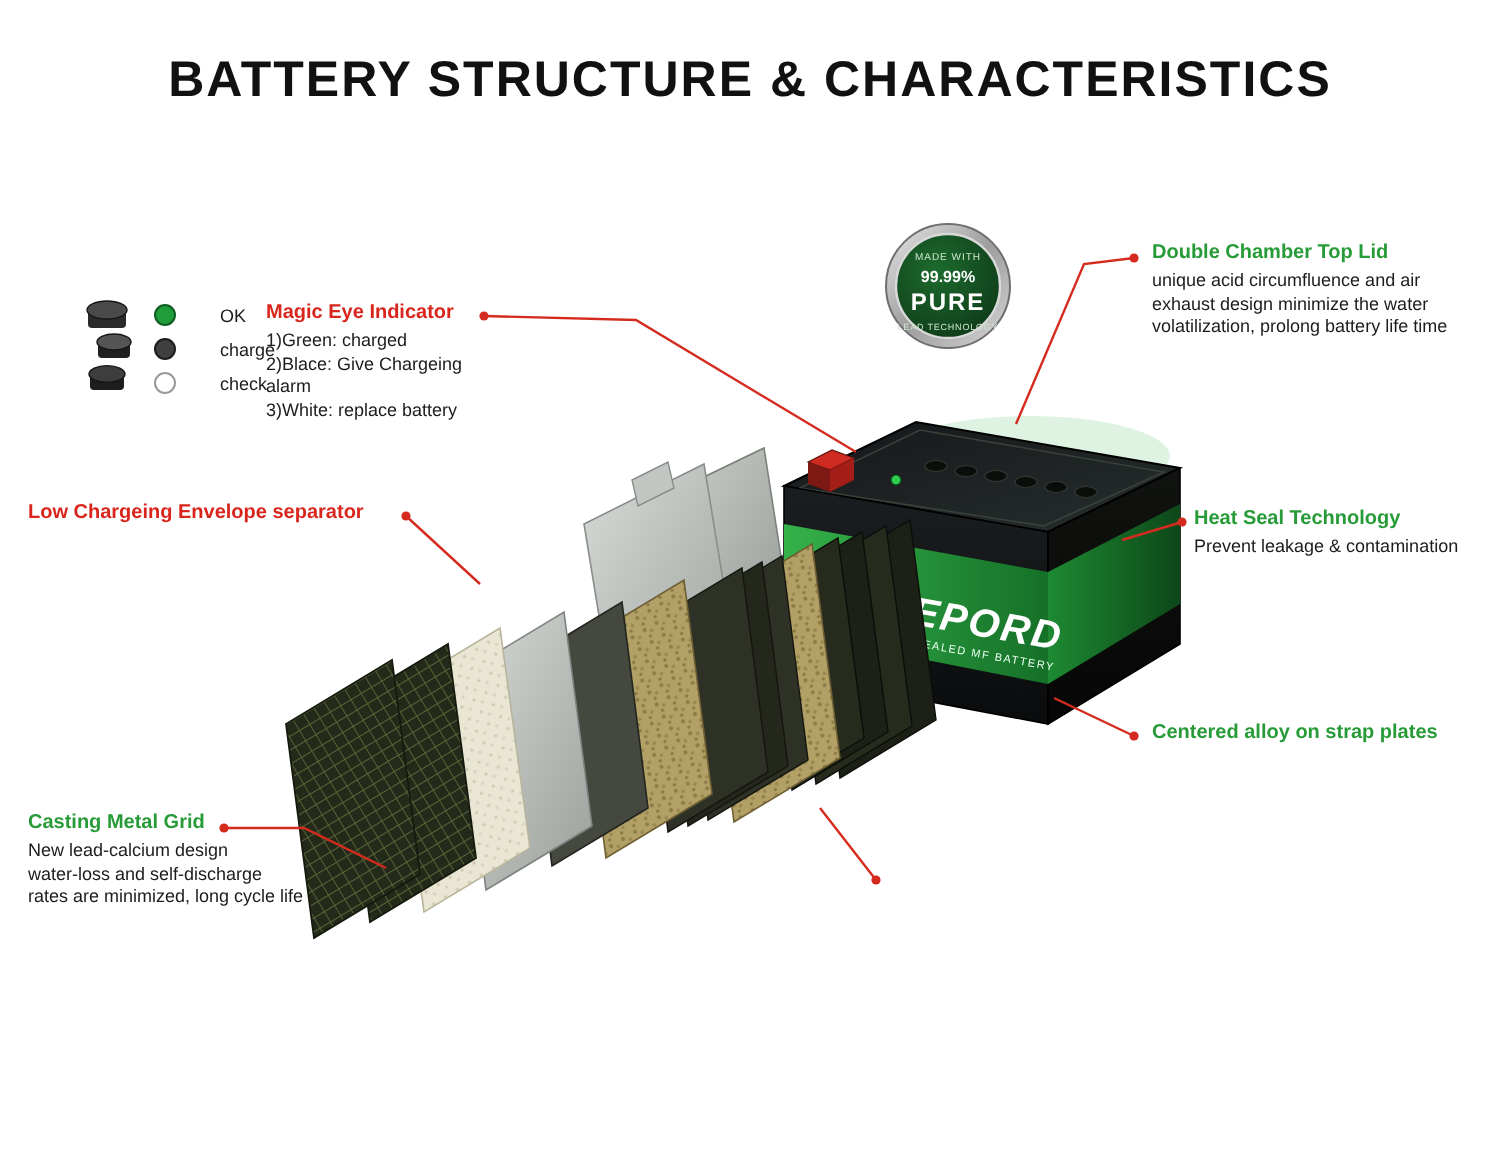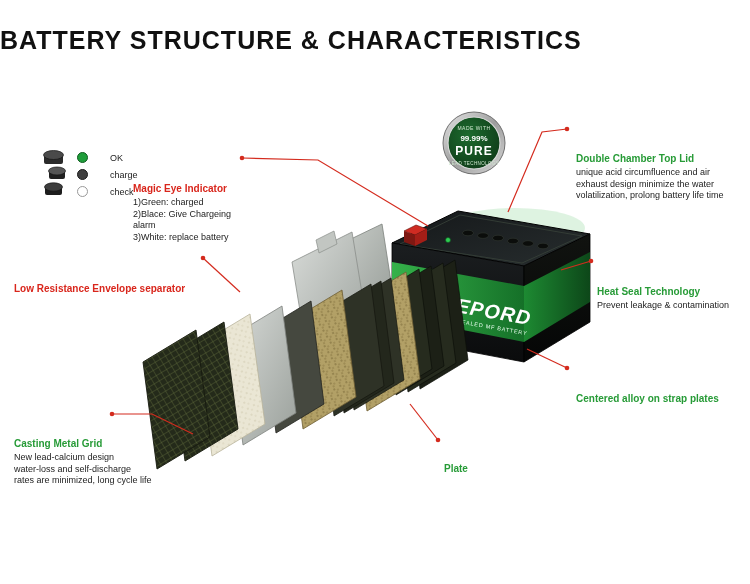--- a/index.html
+++ b/index.html
@@ -1,21 +1,21 @@
 <!DOCTYPE html>
 <html><head>
 <meta charset="utf-8">
 <style>
   html,body{margin:0;padding:0;background:#fff;}
   .stage{position:relative;width:750px;height:584px;background:#ffffff;overflow:hidden;
          font-family:"Liberation Sans", sans-serif;color:#1c1c1c;}
-  .title{position:absolute;top:26px;left:0;right:0;text-align:left;
+  .title{position:absolute;top:26px;left:0;right:0;text-align:center;
          font-size:25px;font-weight:800;letter-spacing:1px;color:#111;}
   .illustration{position:absolute;left:0;top:0;width:750px;height:584px;}
-  .callout{position:absolute;margin-top:32px;}
+  .callout{position:absolute;}
   .callout h3{margin:0 0 2px 0;font-size:10px;font-weight:bold;line-height:12px;}
   .callout .body{font-size:9px;line-height:11.5px;white-space:pre-wrap;color:#1c1c1c;}
   .callout.red h3{color:#d9261c;}
   .callout.green h3{color:#279b37;}
   .legend{position:absolute;left:77px;top:149px;}
   .legend-row{display:flex;align-items:center;gap:22px;height:17px;}
   .legend-dot{width:11px;height:11px;border-radius:50%;box-sizing:border-box;}
   .legend-dot.ok{background:#1f9d3a;border:1px solid #0e5c1f;}
   .legend-dot.charge{background:#3f3f3f;border:1px solid #1c1c1c;}
   .legend-dot.check{background:#ffffff;border:1px solid #999;}
@@ -217,31 +217,30 @@
 exhaust design minimize the water
 volatilization, prolong battery life time</div>
   </div>
 
   <div class="callout green" style="left:597px;top:254px;width:148px">
     <h3>Heat Seal Technology</h3>
     <div class="body">Prevent leakage &amp; contamination</div>
   </div>
 
   <div class="callout red" style="left:14px;top:251px;width:180px">
-    <h3>Low Resistance Envelope separator</h3>
+    <h3>Low Chargeing Envelope separator</h3>
   </div>
 
   <div class="callout green" style="left:576px;top:361px;width:155px">
     <h3>Centered alloy on strap plates</h3>
   </div>
 
   <div class="callout green" style="left:14px;top:406px;width:165px">
     <h3>Casting Metal Grid</h3>
     <div class="body">New lead-calcium design
 water-loss and self-discharge
 rates are minimized, long cycle life</div>
   </div>
 
   <div class="callout green" style="left:444px;top:431px;width:170px">
-    <h3>Plate</h3>
   </div>
 
 </div>
 
 </body></html>

